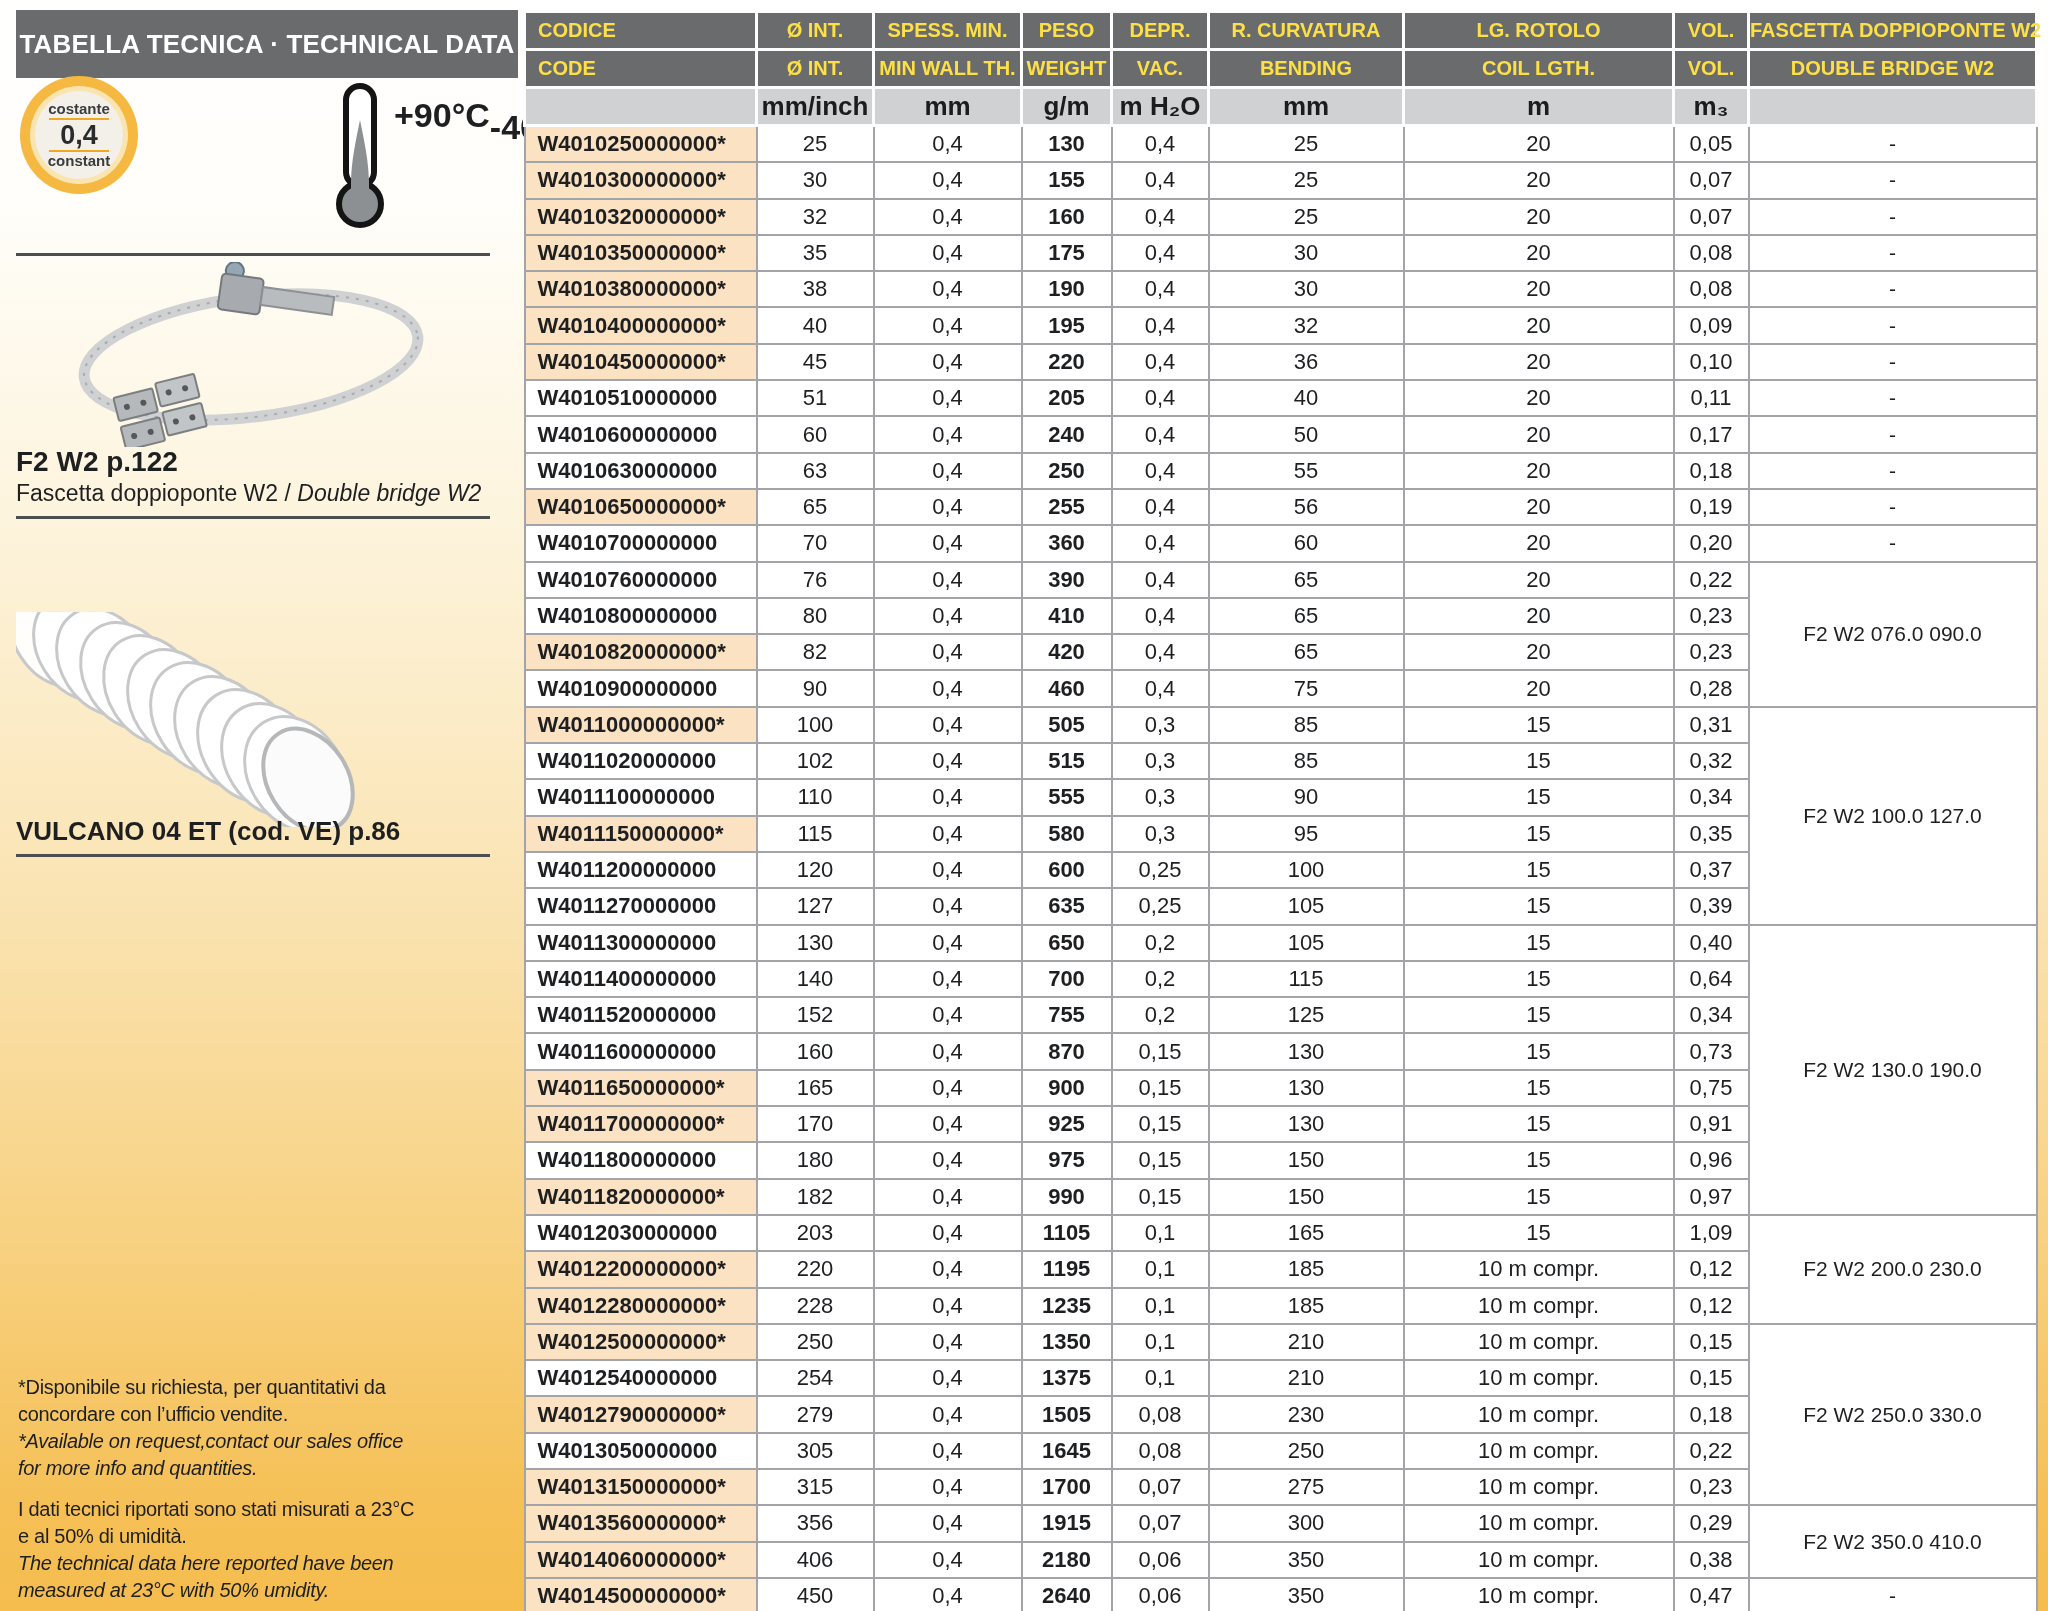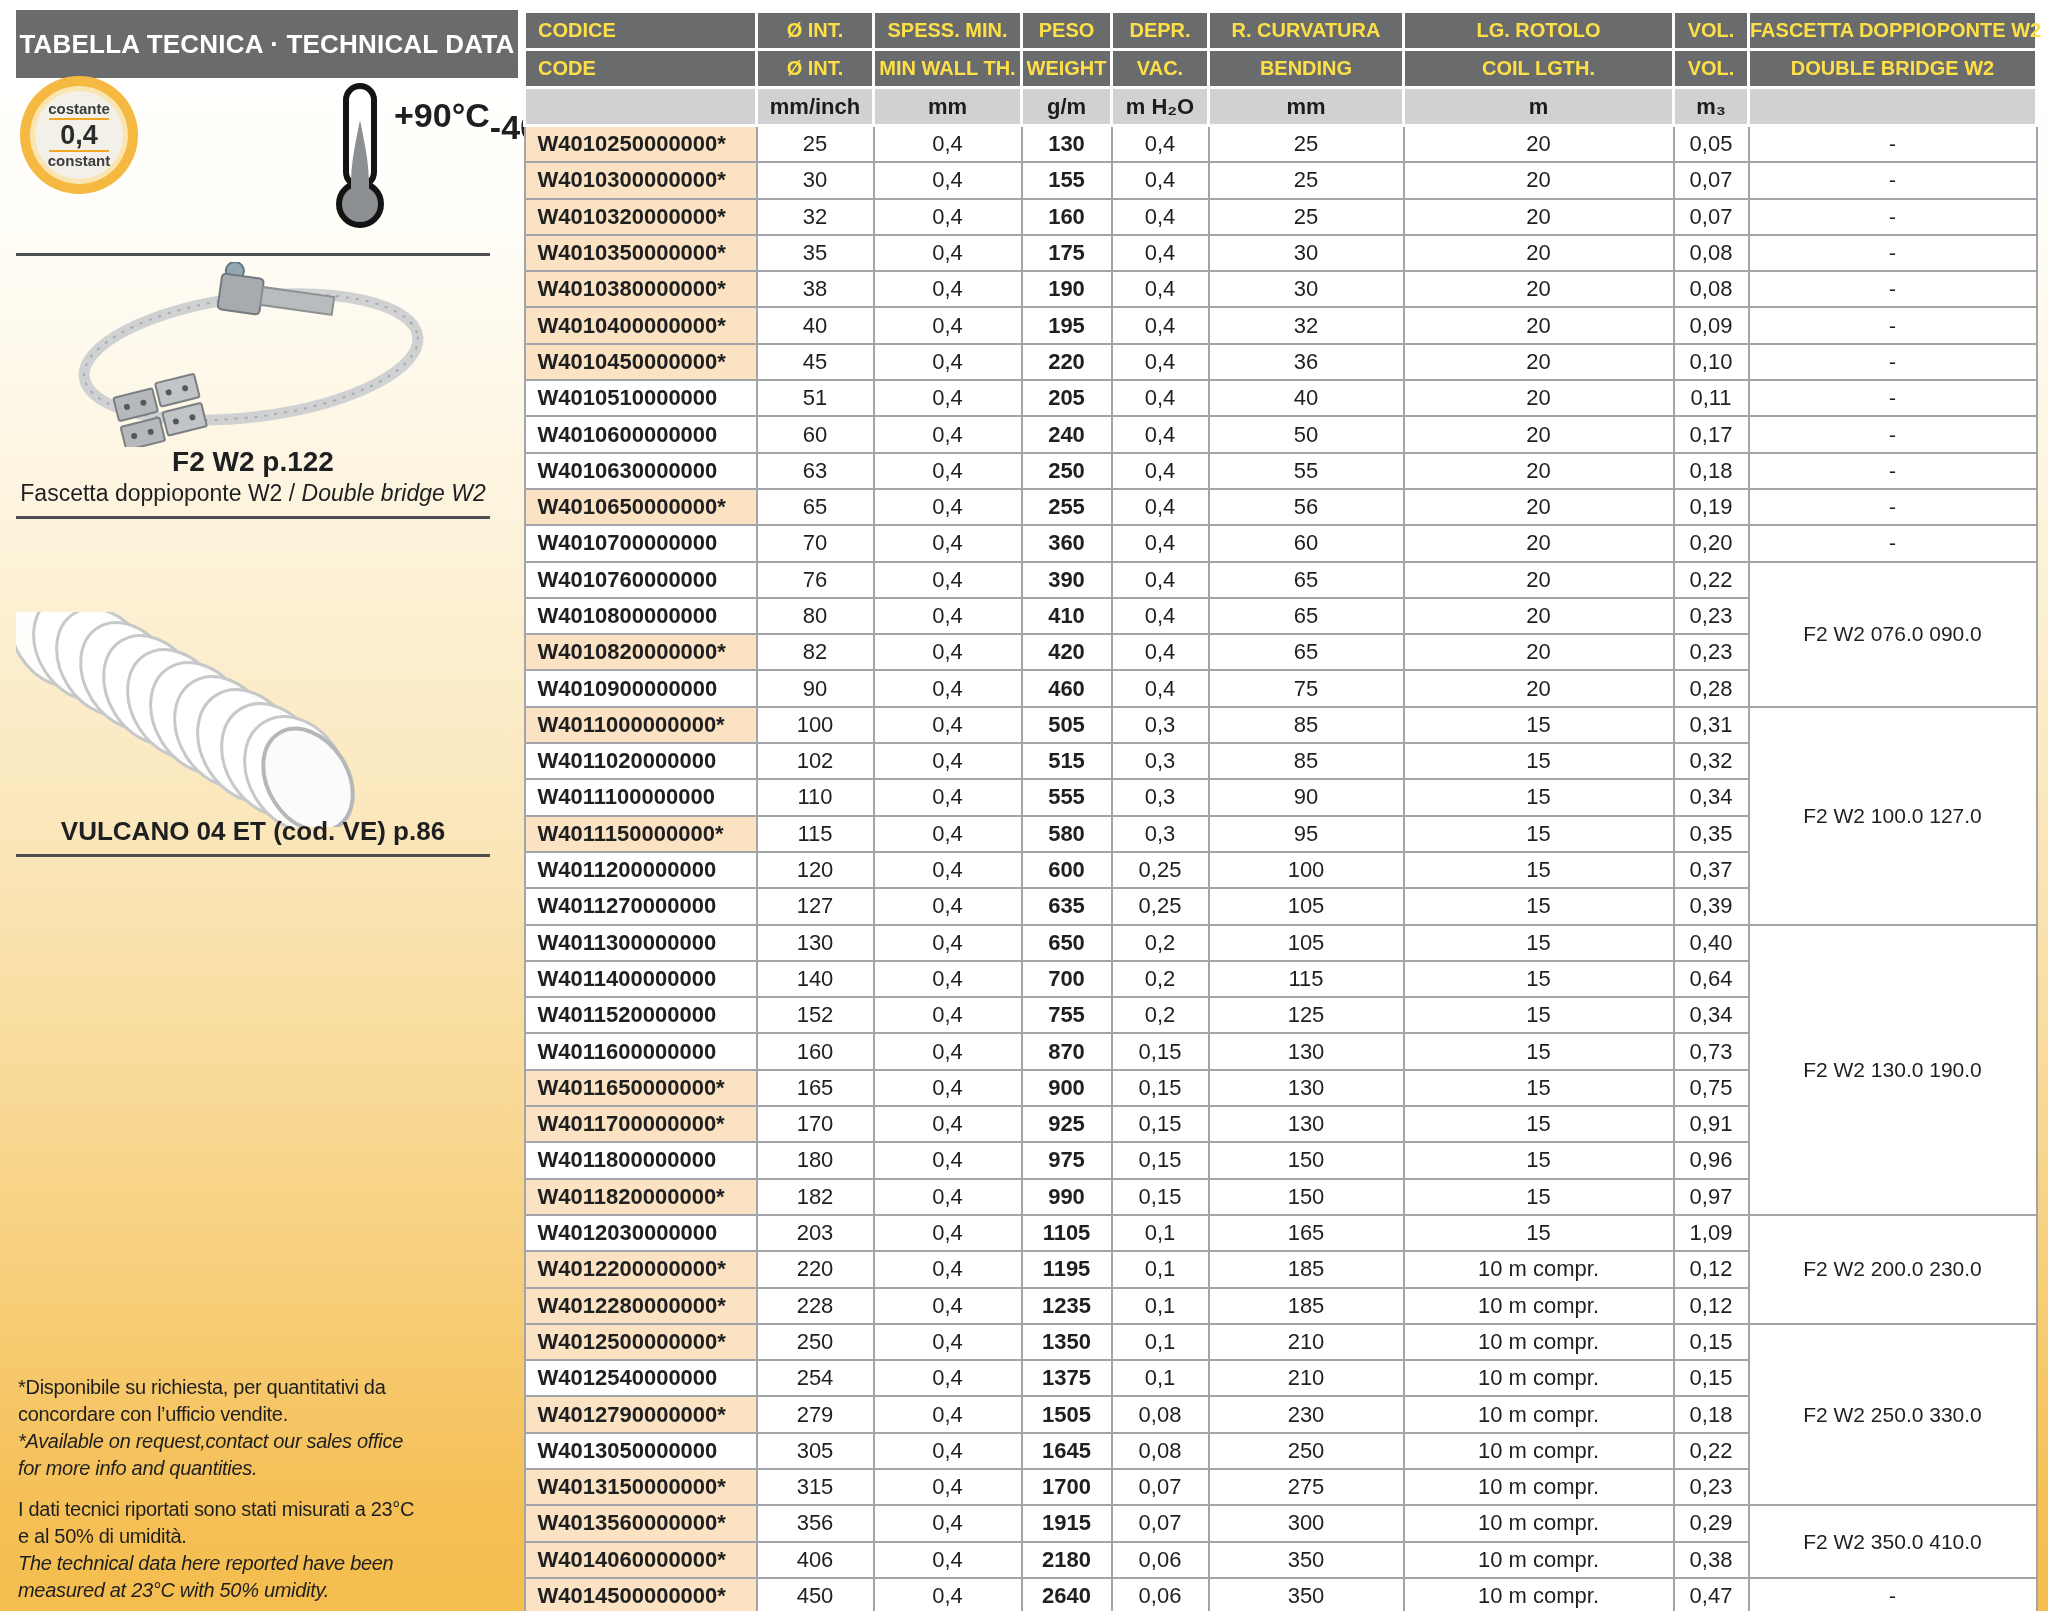--- a/index.html
+++ b/index.html
@@ -20,39 +20,39 @@
     align-items:center;justify-content:center;gap:1px;}
   .badge .small{font-size:15px;font-weight:bold;color:#3b3c3e;line-height:16px;}
   .badge .big{font-size:27px;font-weight:bold;color:#2a2b2d;line-height:28px;}
   .badge .div{width:60px;height:2px;background:#f2a71f;}
   .thermo{position:absolute;left:318px;top:82px;display:flex;}
   .thermo-labels{display:flex;flex-direction:row;margin-left:6px;}
   .thermo-labels .t1{font-size:34px;font-weight:bold;margin-top:14px;}
   .thermo-labels .t2{font-size:34px;font-weight:bold;margin-top:26px;}
   .rule{position:absolute;left:0;width:474px;height:3px;background:#4c4e50;}
   .clamp-svg{position:absolute;left:10px;top:262px;}
-  .caption-block{position:absolute;left:0;width:474px;text-align:center;}
+  .caption-block{position:absolute;left:0;width:474px;text-align:left;}
   .clamp-ref{top:446px;font-size:28px;font-weight:bold;}
   .clamp-cap{top:480px;font-size:23px;}
   .clamp-cap .it{font-style:italic;}
   .series{position:absolute;left:2px;top:530px;line-height:36px;}
   .series .l1{font-size:29px;font-weight:bold;}
   .series .l2{font-size:29px;font-weight:bold;font-style:italic;}
   .hose-svg{position:absolute;left:0;top:612px;}
   .hose-cap{top:816px;font-size:26px;font-weight:bold;}
   .notes{position:absolute;left:2px;top:1374px;width:502px;font-size:20px;letter-spacing:-.3px;line-height:27px;}
   .notes .blk{white-space:pre-line;}
   .notes .en{font-style:italic;margin-bottom:14px;}
   
   .tablewrap{position:absolute;left:523px;top:10px;}
   table{border-collapse:collapse;table-layout:fixed;width:1512px;}
   thead th{background:#6a6b6d;color:#fde047;font-size:20px;font-weight:bold;height:35px;
     border:3px solid #fdfdfd;padding:0;text-align:center;white-space:nowrap;}
   thead th.code-h{text-align:left;padding-left:12px;}
-  thead tr.units th{background:#cfd1d3;color:#1c1c1c;font-size:22px;height:35px;}
+  thead tr.units th{background:#cfd1d3;color:#1c1c1c;font-size:26px;height:35px;}
   tbody td{background:#fff;border:2px solid #a2a4a7;height:34.3px;padding:0;
     font-size:22px;text-align:center;white-space:nowrap;}
   tbody td.code{text-align:left;padding-left:12px;font-weight:bold;}
   tbody td.star{background:#fbe2c2;}
   tbody td.weight{font-weight:bold;}
   tbody td.bridge{font-size:21px;}
 </style>
 </head>
 <body>
 

